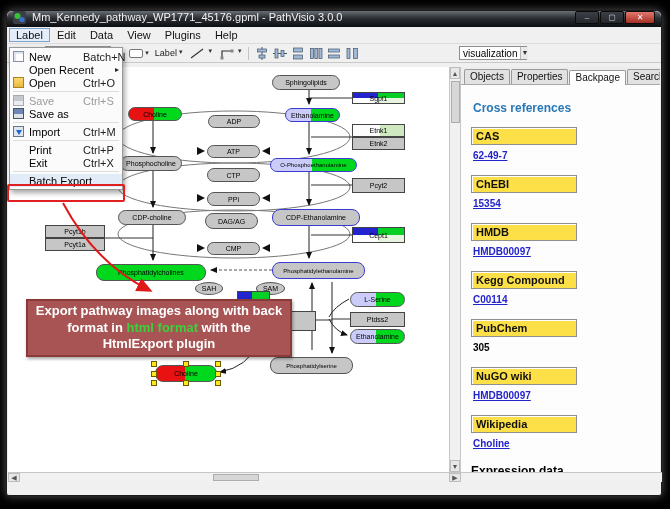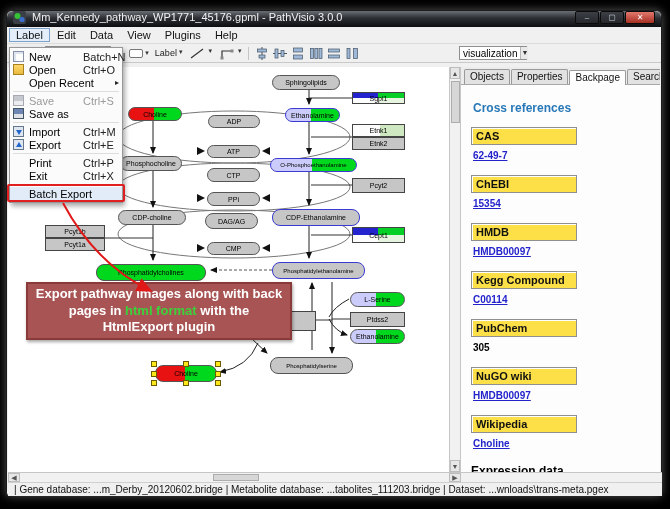--- a/index.html
+++ b/index.html
@@ -80,21 +80,21 @@
 .mic.import-icon::after{content:"";position:absolute;left:2px;top:3px;border:3px solid transparent;border-top:5px solid #2266cc}
 .mic.export-icon::after{content:"";position:absolute;left:2px;top:-1px;border:3px solid transparent;border-bottom:5px solid #2266cc}
 .mlabel{flex:1;white-space:nowrap}
 .mshort{width:36px;text-align:left;color:#222;white-space:nowrap}
 .menu-row.disabled .mshort{color:#9a9a9a}
 .subarr{font-size:8px;color:#222}
 .msep{height:1px;background:#ddd;margin:2px 3px}
 .redbox{position:absolute;left:0;top:173px;width:118px;height:18px;border:2px solid #e02020;border-radius:2px;z-index:62}
 
 .overlay{position:absolute;left:0;top:0;z-index:65;pointer-events:none}
-.callout{position:absolute;left:19px;top:271px;width:266px;height:58px;background:#a85454;border:2px solid #8b3a3a;z-index:40;color:#fff;font-weight:bold;font-size:13px;text-align:center;display:flex;flex-direction:column;justify-content:center;line-height:1.3;box-shadow:1px 2px 3px rgba(0,0,0,.35)}
+.callout{position:absolute;left:19px;top:288px;width:266px;height:58px;background:#a85454;border:2px solid #8b3a3a;z-index:40;color:#fff;font-weight:bold;font-size:13px;text-align:center;display:flex;flex-direction:column;justify-content:center;line-height:1.3;box-shadow:1px 2px 3px rgba(0,0,0,.35)}
 .callout .hl-green{color:#3bd13b}
 </style>
 </head>
 <body>
 
 <div class="window">
 
   <div class="titlebar">
     <svg class="title-icon" viewBox="0 0 13 13">
         <rect x="0" y="0" width="13" height="13" rx="2" fill="#3a3f46"></rect>
@@ -291,61 +291,55 @@
       </div>
     </div>
   </div>
 
   <div class="hscroll">
     <span class="hbtn" style="left:0">◀</span>
     <span class="hthumb"></span>
     <span class="hbtn" style="left:441px">▶</span>
   </div>
 
-  <div class="statusbar"><span>| Gene database: ...m_Derby_20120602.bridge | Metabolite database: ...tabolites_111203.bridge | Dataset: ...wnloads\trans-meta.pgex</span></div>
 
   <div class="filemenu" id="file-menu-items">
       <div class="menu-row">
         <span class="mic new-icon"></span>
         <span class="mlabel">New</span>
         <span class="mshort">Batch+N</span>
-      </div>
-      <div class="menu-row">
-        <span class="mic open-icon"></span>
-        <span class="mlabel">Open</span>
-        <span class="mshort">Ctrl+O</span>
       </div>
       <div class="menu-row">
         <span class="mic "></span>
         <span class="mlabel">Open Recent</span>
         <span class="mshort"></span>
         <span class="subarr">▸</span>
+      </div>
+      <div class="menu-row">
+        <span class="mic open-icon"></span>
+        <span class="mlabel">Open</span>
+        <span class="mshort">Ctrl+O</span>
       </div>
       <div class="msep"></div>
       <div class="menu-row disabled">
         <span class="mic save-icon"></span>
         <span class="mlabel">Save</span>
         <span class="mshort">Ctrl+S</span>
       </div>
       <div class="menu-row">
         <span class="mic save-as-icon"></span>
         <span class="mlabel">Save as</span>
         <span class="mshort"></span>
       </div>
       <div class="msep"></div>
       <div class="menu-row">
         <span class="mic import-icon"></span>
         <span class="mlabel">Import</span>
         <span class="mshort">Ctrl+M</span>
       </div>
-      <div class="menu-row">
-        <span class="mic export-icon"></span>
-        <span class="mlabel">Export</span>
-        <span class="mshort">Ctrl+E</span>
-      </div>
       <div class="msep"></div>
       <div class="menu-row">
         <span class="mic "></span>
         <span class="mlabel">Print</span>
         <span class="mshort">Ctrl+P</span>
       </div>
       <div class="menu-row">
         <span class="mic "></span>
         <span class="mlabel">Exit</span>
         <span class="mshort">Ctrl+X</span>
@@ -354,21 +348,21 @@
       <div class="menu-row hl">
         <span class="mic "></span>
         <span class="mlabel">Batch Export</span>
         <span class="mshort"></span>
       </div>
     </div>
   <div class="redbox"></div>
 
   <div class="callout">
     <div>Export pathway images along with back</div>
-    <div><span>pages in </span><span class="hl-green">html format</span><span> with the</span></div>
+    <div><span>format in </span><span class="hl-green">html format</span><span> with the</span></div>
     <div>HtmlExport plugin</div>
   </div>
 
   <svg class="overlay" width="656" height="486">
     <defs>
         <marker id="ar" markerWidth="8" markerHeight="8" refX="6" refY="3.5" orient="auto">
           <path d="M0,0 L8,3.5 L0,7 z" fill="#e01818"></path>
         </marker>
       </defs>
     <path d="M56,192 Q88,252 142,279" stroke="#e01818" stroke-width="2" fill="none" marker-end="url(#ar)"></path>

